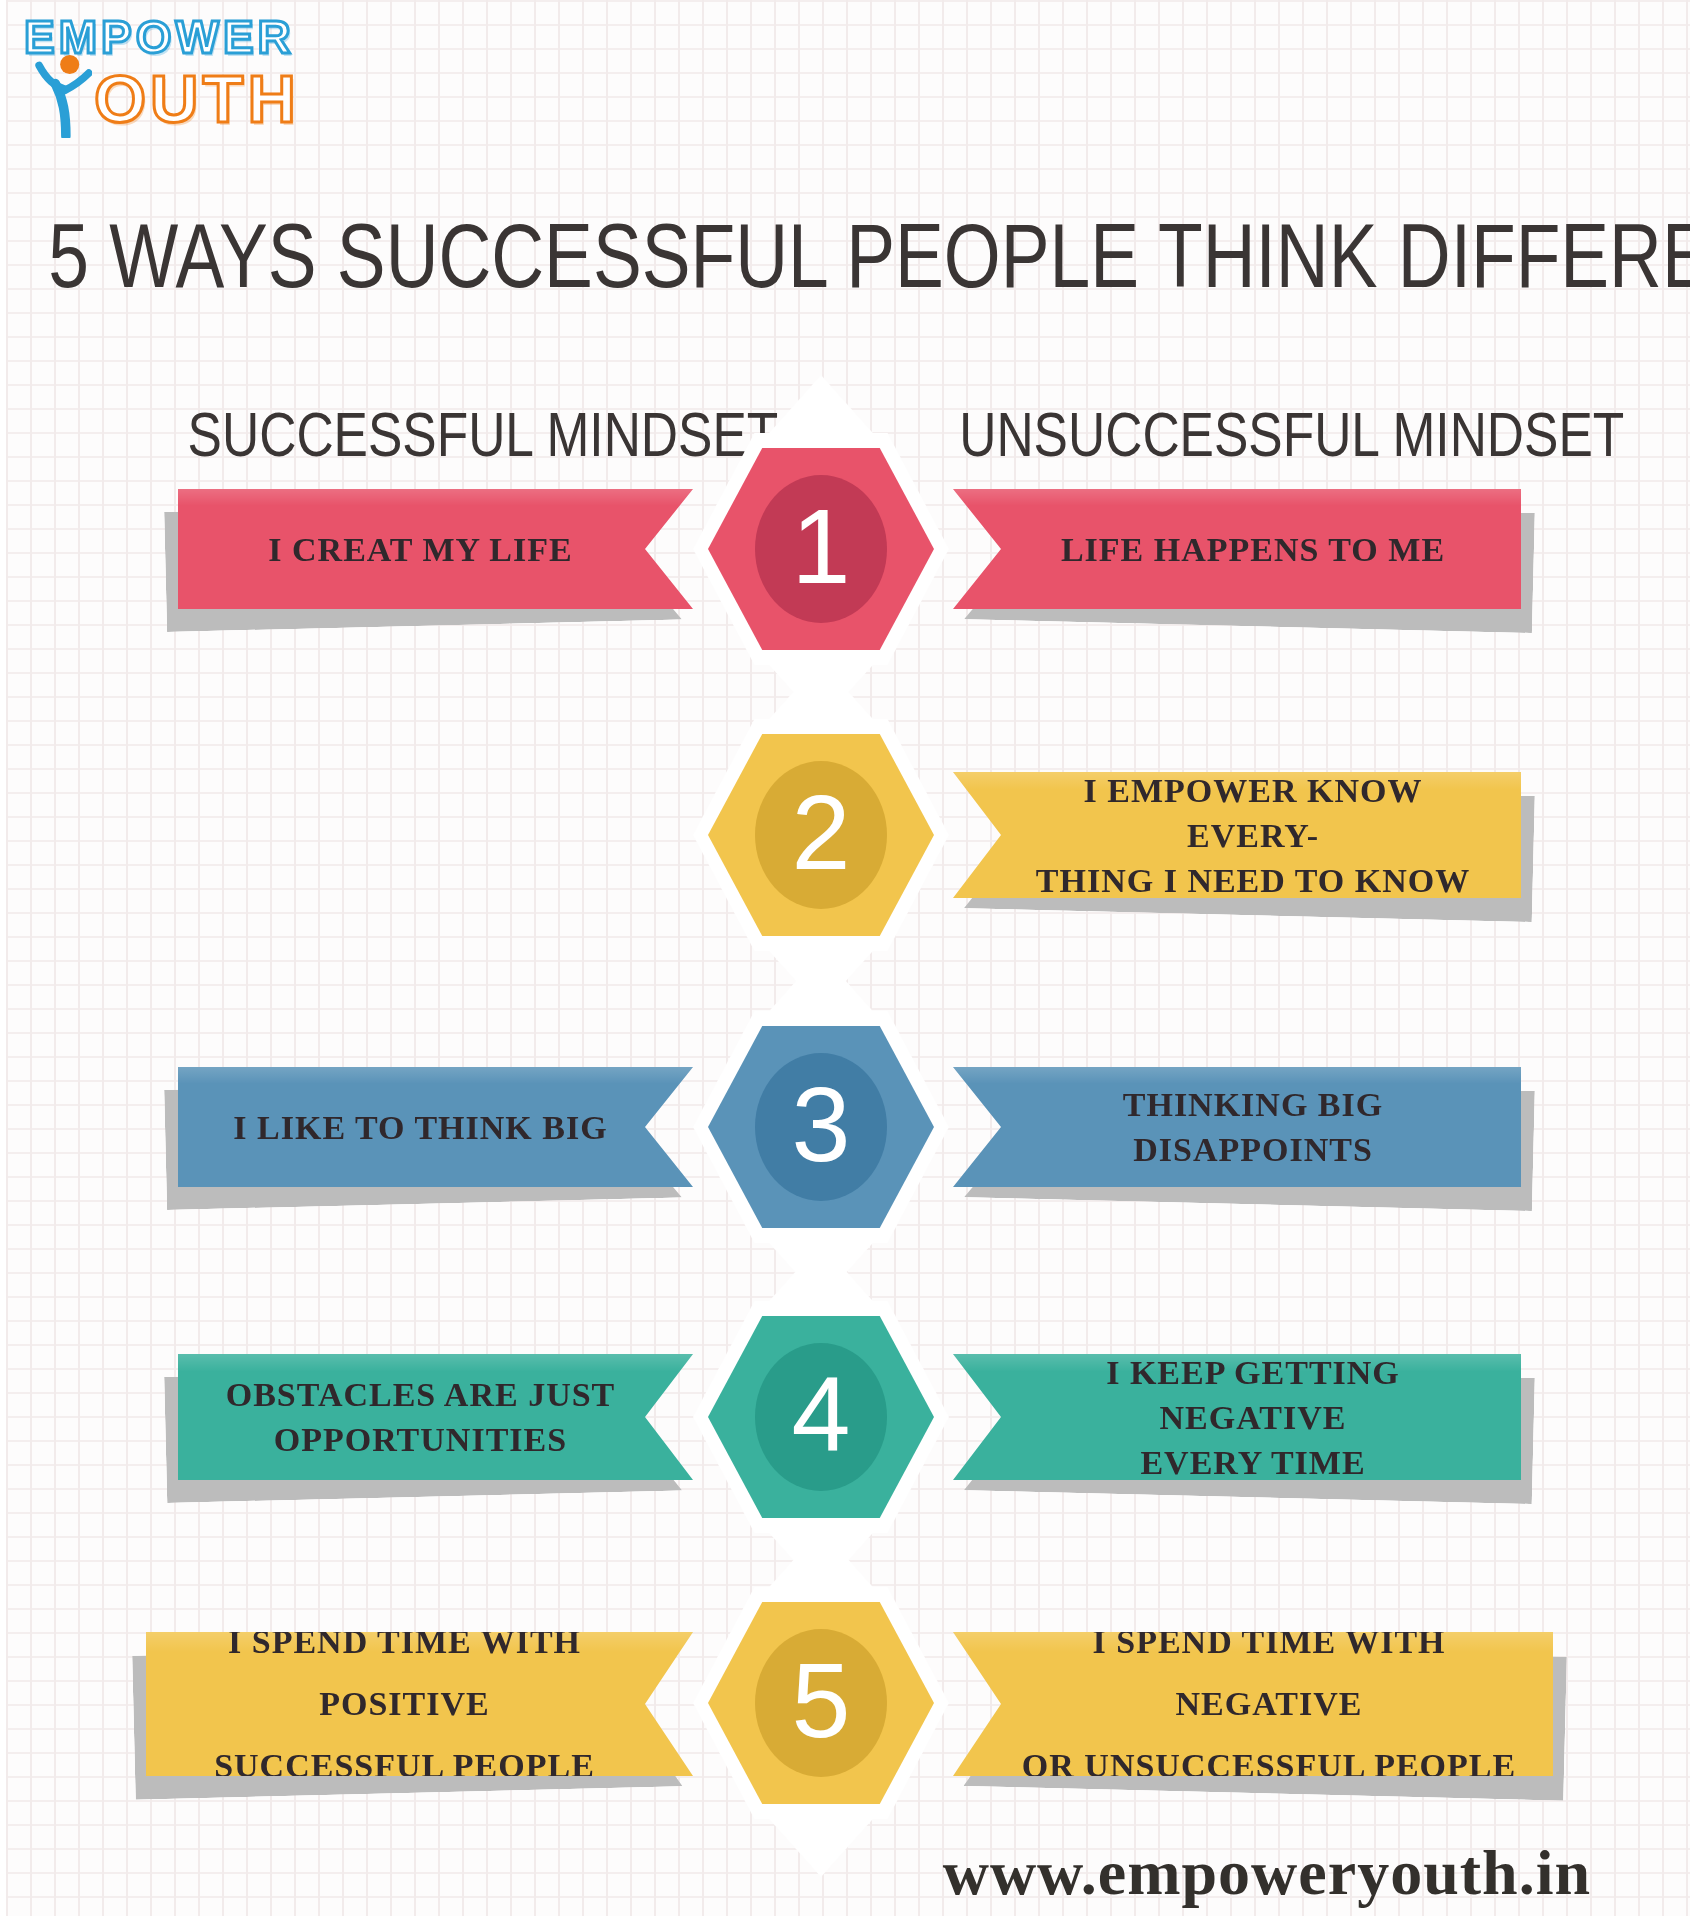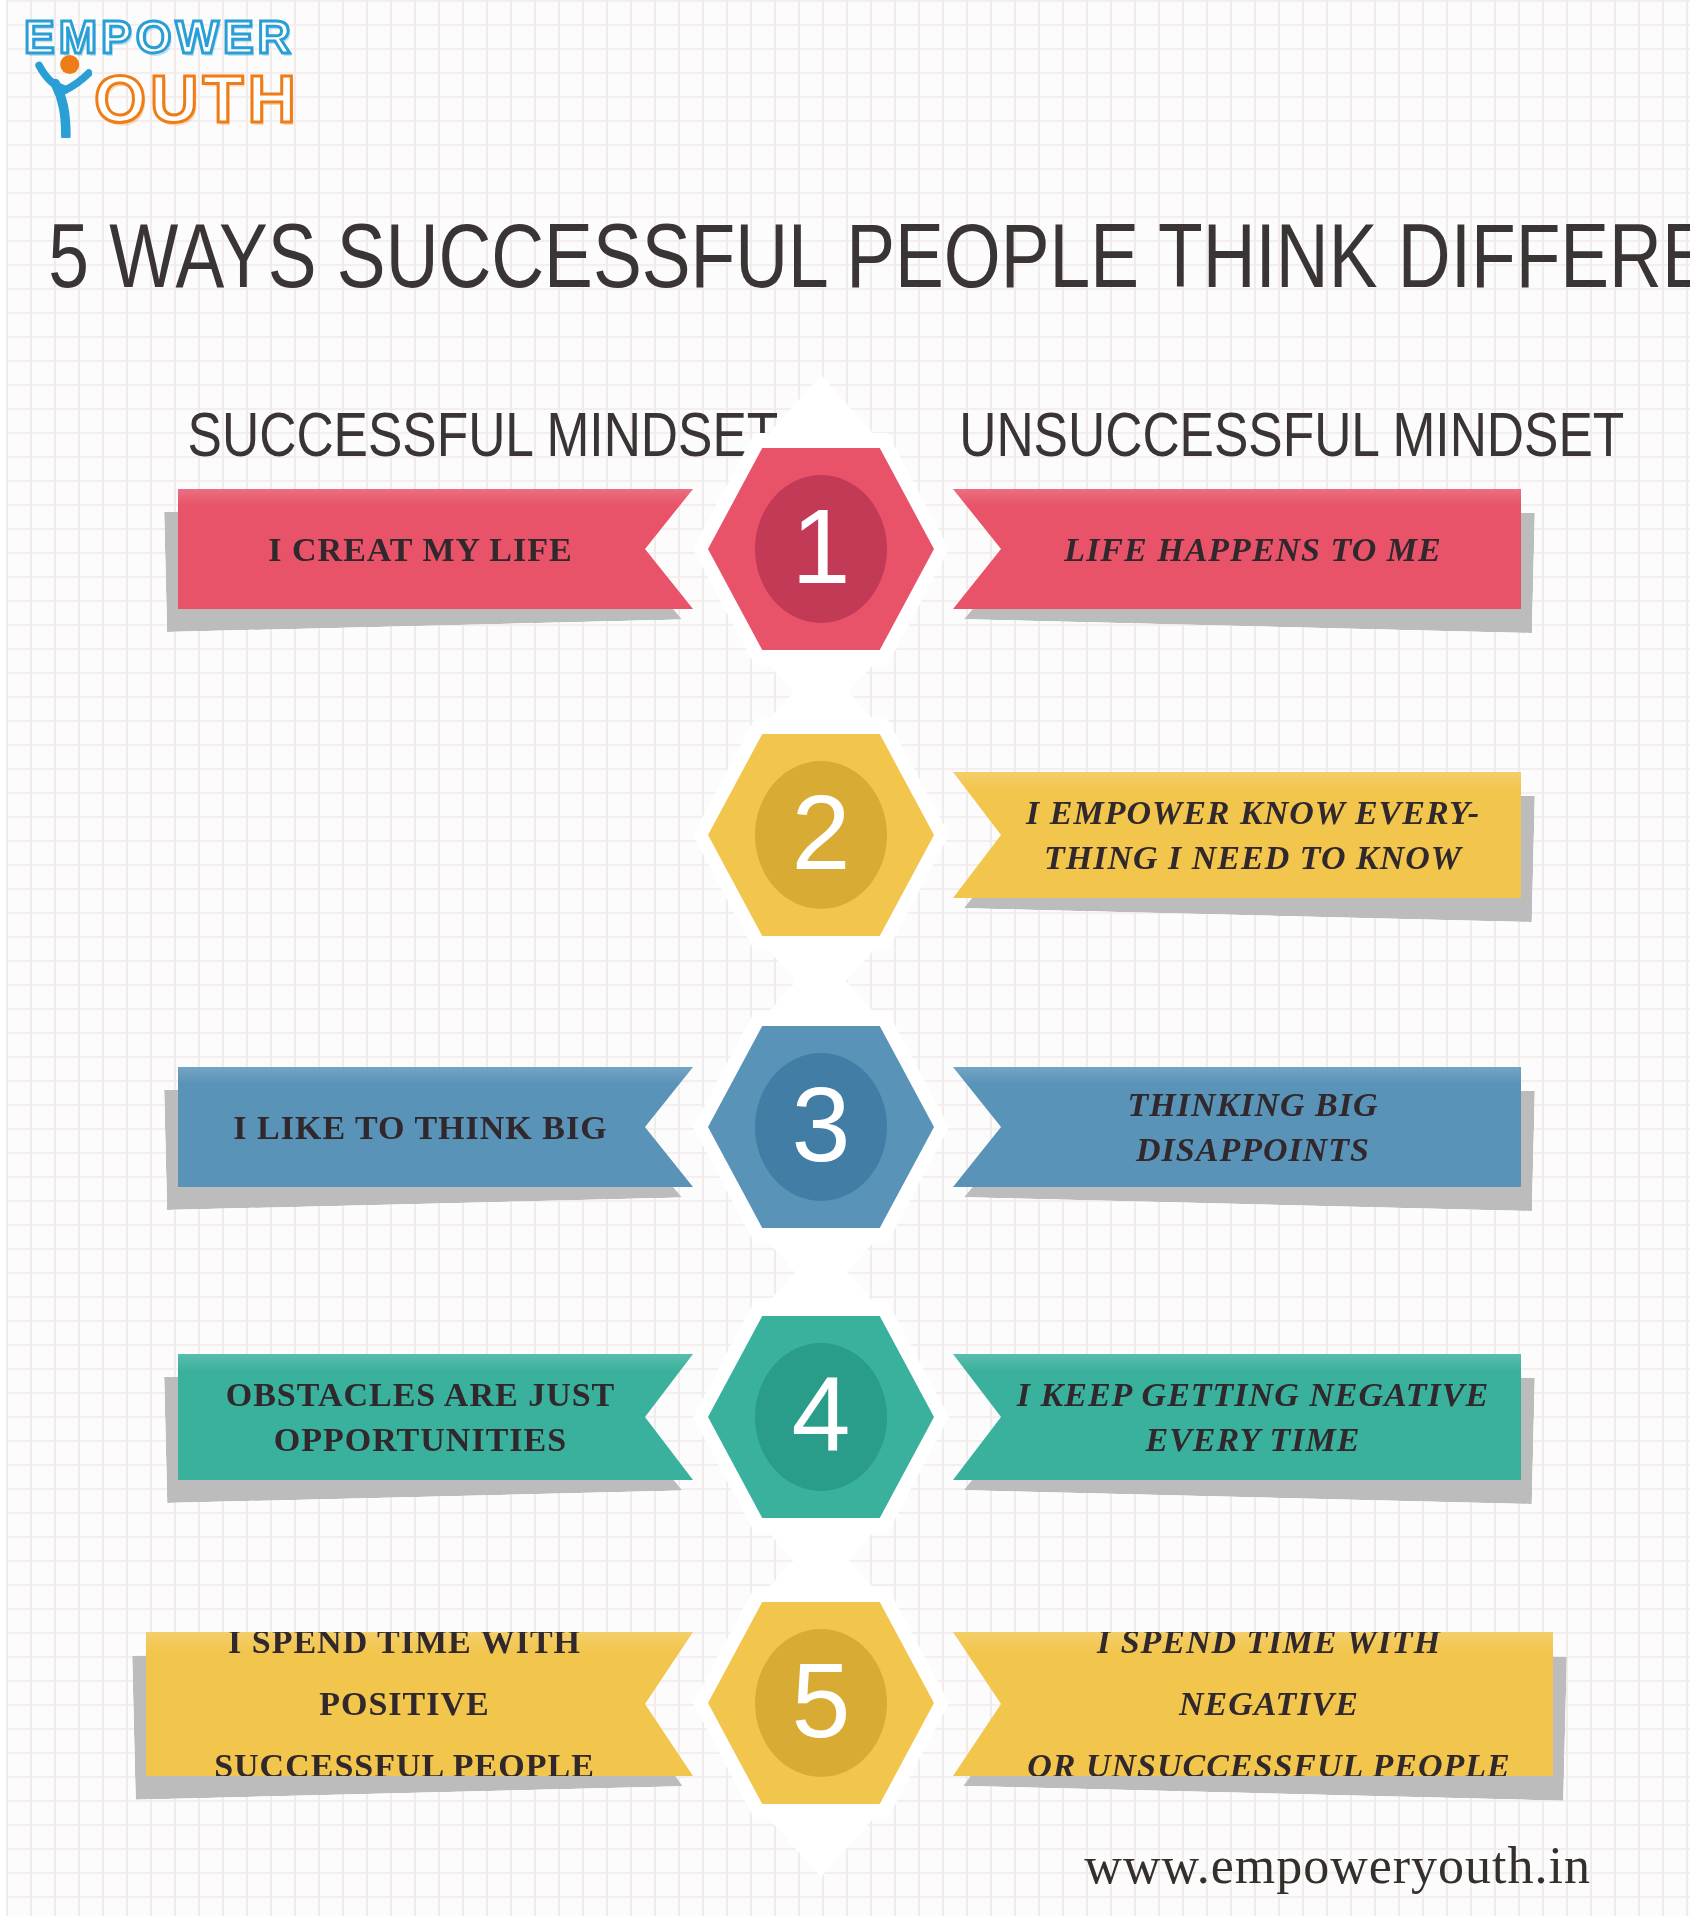--- a/index.html
+++ b/index.html
@@ -66,21 +66,21 @@
   }
   .banner-shadow{background:#bcbcbc;z-index:0;}
   .banner.left .banner-shadow{transform:translate(-14px,13px) rotate(-1.4deg);transform-origin:80% 0;}
   .banner.right .banner-shadow{transform:translate(14px,13px) rotate(1.4deg);transform-origin:20% 0;}
   .banner-face{
     z-index:1;background-color:var(--main);
     background-image:linear-gradient(180deg,rgba(255,255,255,.16),rgba(255,255,255,0) 14%);
     display:flex;align-items:center;justify-content:center;
   }
   .banner.left .banner-face{padding-left:28px;padding-right:58px;}
-  .banner.right .banner-face{padding-left:62px;padding-right:30px;font-style:italic;}
+  .banner.right .banner-face{padding-left:62px;padding-right:30px;}
   .banner-text{
     font-family:"Liberation Serif",serif;font-weight:700;
     font-size:34px;line-height:45px;letter-spacing:1px;
     color:#30282c;text-align:center;
   }
   .row.r5 .banner-text{line-height:62px;}
   .banner-text span{display:block;}
   .banner-text span:empty{display:none;}
 
   
@@ -109,22 +109,22 @@
     display:flex;align-items:center;justify-content:center;
   }
   .hex-num{
     font-family:"Liberation Sans",sans-serif;font-weight:400;
     font-size:106px;line-height:1;color:#fff;transform:translateY(-3px);
   }
 
   
   .footer{
     position:absolute;top:1836px;right:105px;
-    font-family:"Liberation Serif",serif;font-weight:400;
-    font-size:52px;color:#33302c;letter-spacing:1px;text-align:center;
+    font-family:"Liberation Serif",serif;font-weight:700;
+    font-size:64px;color:#33302c;letter-spacing:1px;text-align:center;
   }
 </style>
 </head>
 <body>
 
 <div class="page">
 
   <div class="logo">
     <div class="bubble blue">EMPOWER</div>
     <div class="logo-bottom">

